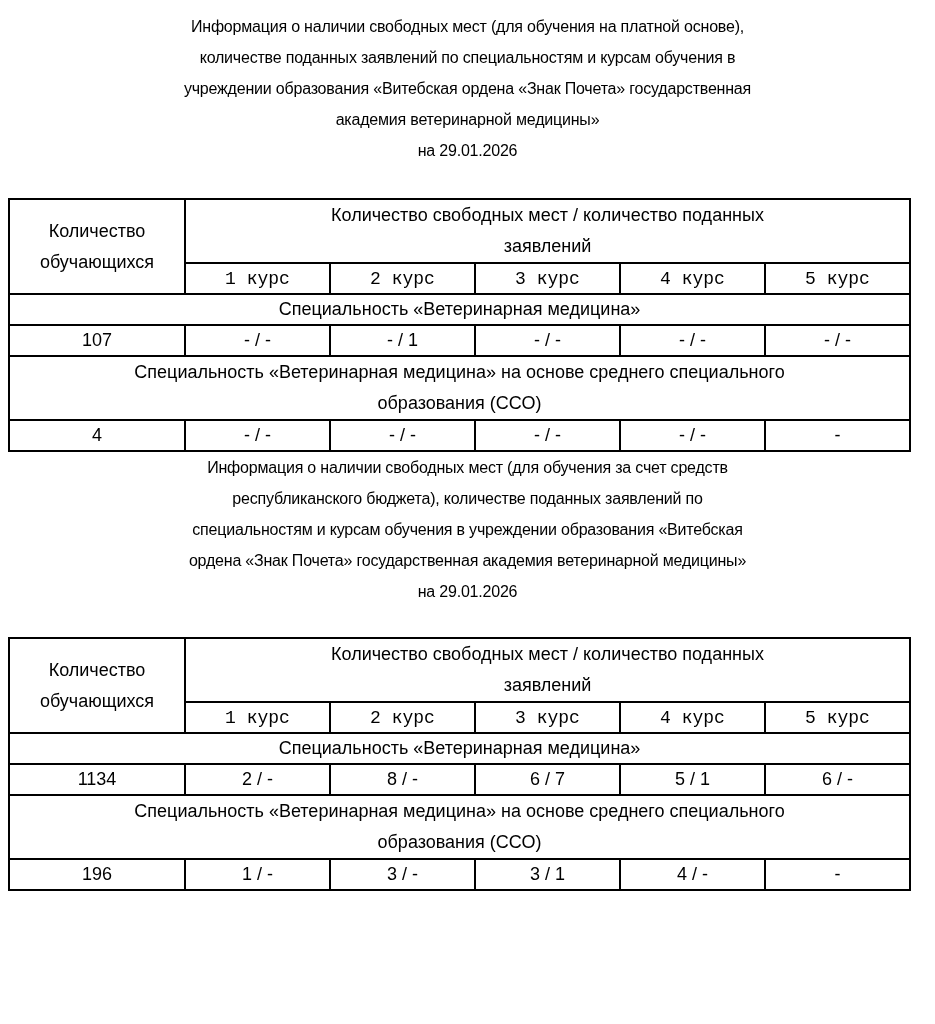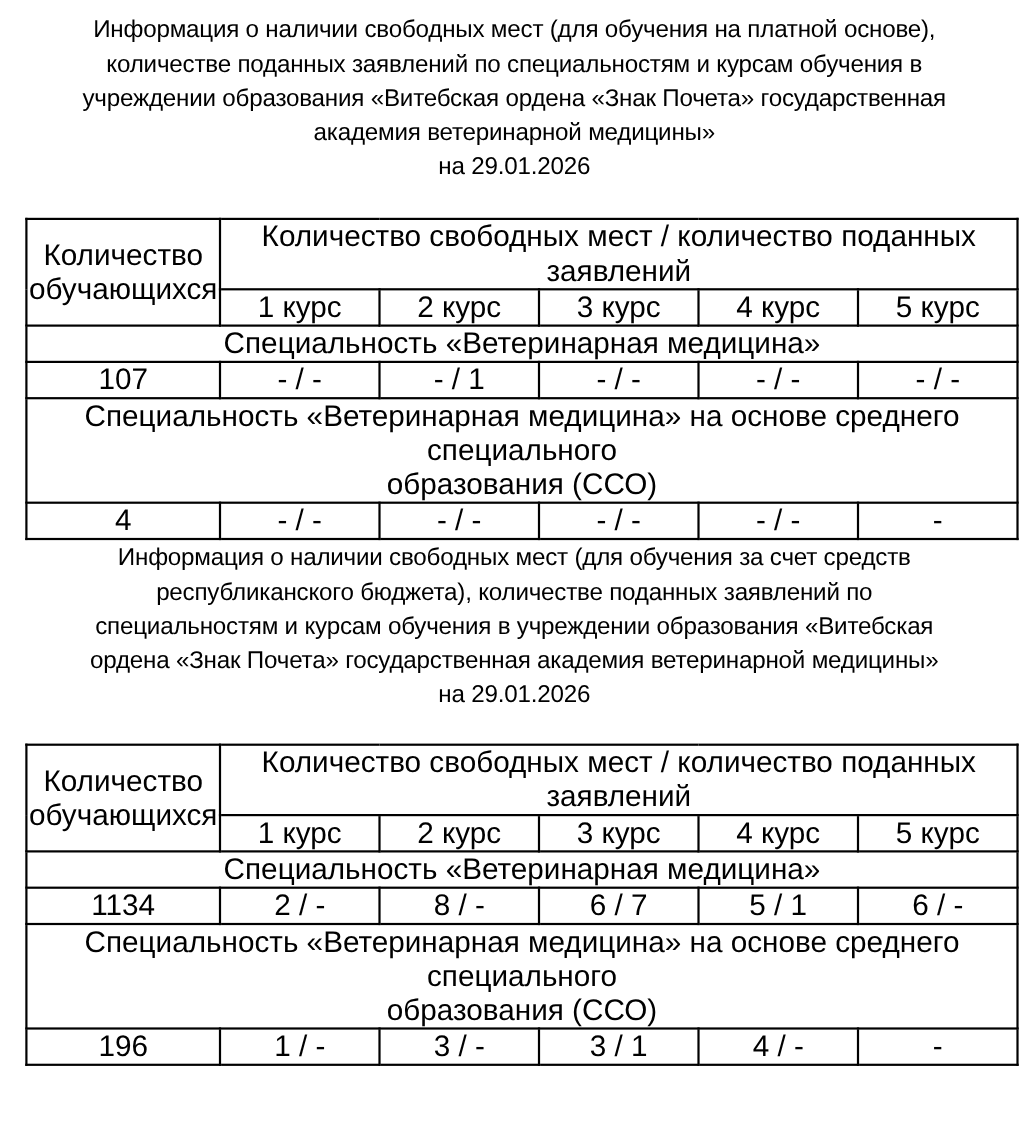--- a/index.html
+++ b/index.html
@@ -2,44 +2,44 @@
 <html><head>
 <meta charset="utf-8">
 <style>
   html, body { margin:0; padding:0; }
   body { font-family:"Liberation Sans", sans-serif; }
   .page {
     position:relative; width:935px; height:1024px;
     background:#ffffff; color:#000000; overflow:hidden;
   }
   .doc-title {
-    text-align:center; font-size:22px; line-height:31px;
+    text-align:center; font-size:16px; line-height:31px;
     white-space:pre-line; letter-spacing:-0.2px;
   }
   .title-paid   { padding-top:11px; }
   .title-budget { }
   .info-table {
     border-collapse:collapse; table-layout:fixed;
-    width:901px; margin-left:23px; font-size:27px;
+    width:901px; margin-left:8px; font-size:18px;
   }
   .tbl-paid   { margin-top:32px; }
   .tbl-budget { margin-top:30px; }
   .info-table td {
     border:2px solid #000000; text-align:center;
     vertical-align:middle; padding:0; overflow:hidden;
   }
   .col-students { width:176px; }
   .col-course   { width:145px; }
   .cell-students-hdr {
     height:64px; vertical-align:top; line-height:31px; padding-top:2px;
   }
   .cell-places-hdr {
     vertical-align:top; white-space:pre-line; line-height:31px; padding-top:2px;
   }
-  .row-courses td  { height:29px; }
+  .row-courses td  { height:29px;font-family:Liberation Mono, monospace; }
   .row-section td  { height:29px; }
   .row-section-tall td { height:62px; white-space:pre-line; line-height:31px; }
   .row-data td     { height:29px; }
 </style>
 </head>
 <body>
 
 <div class="page">
 
   <div class="doc-title title-paid">Информация о наличии свободных мест (для обучения на платной основе),

